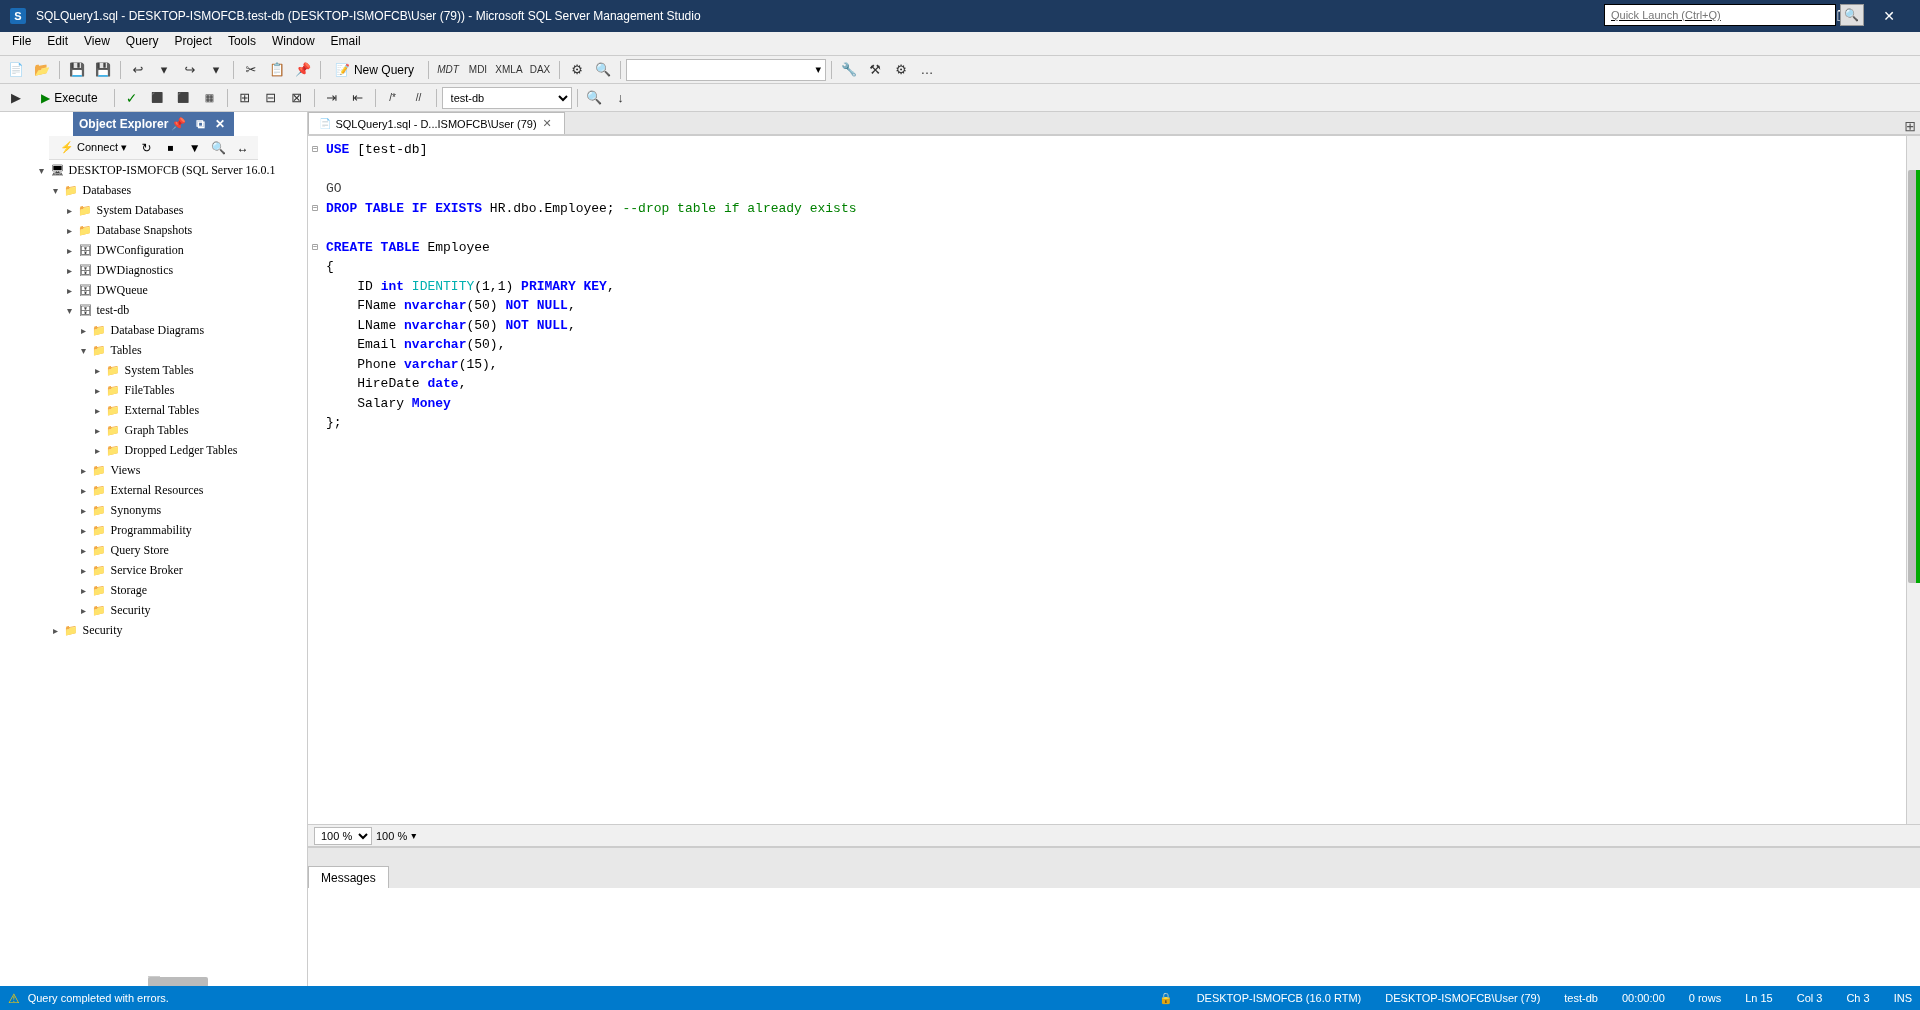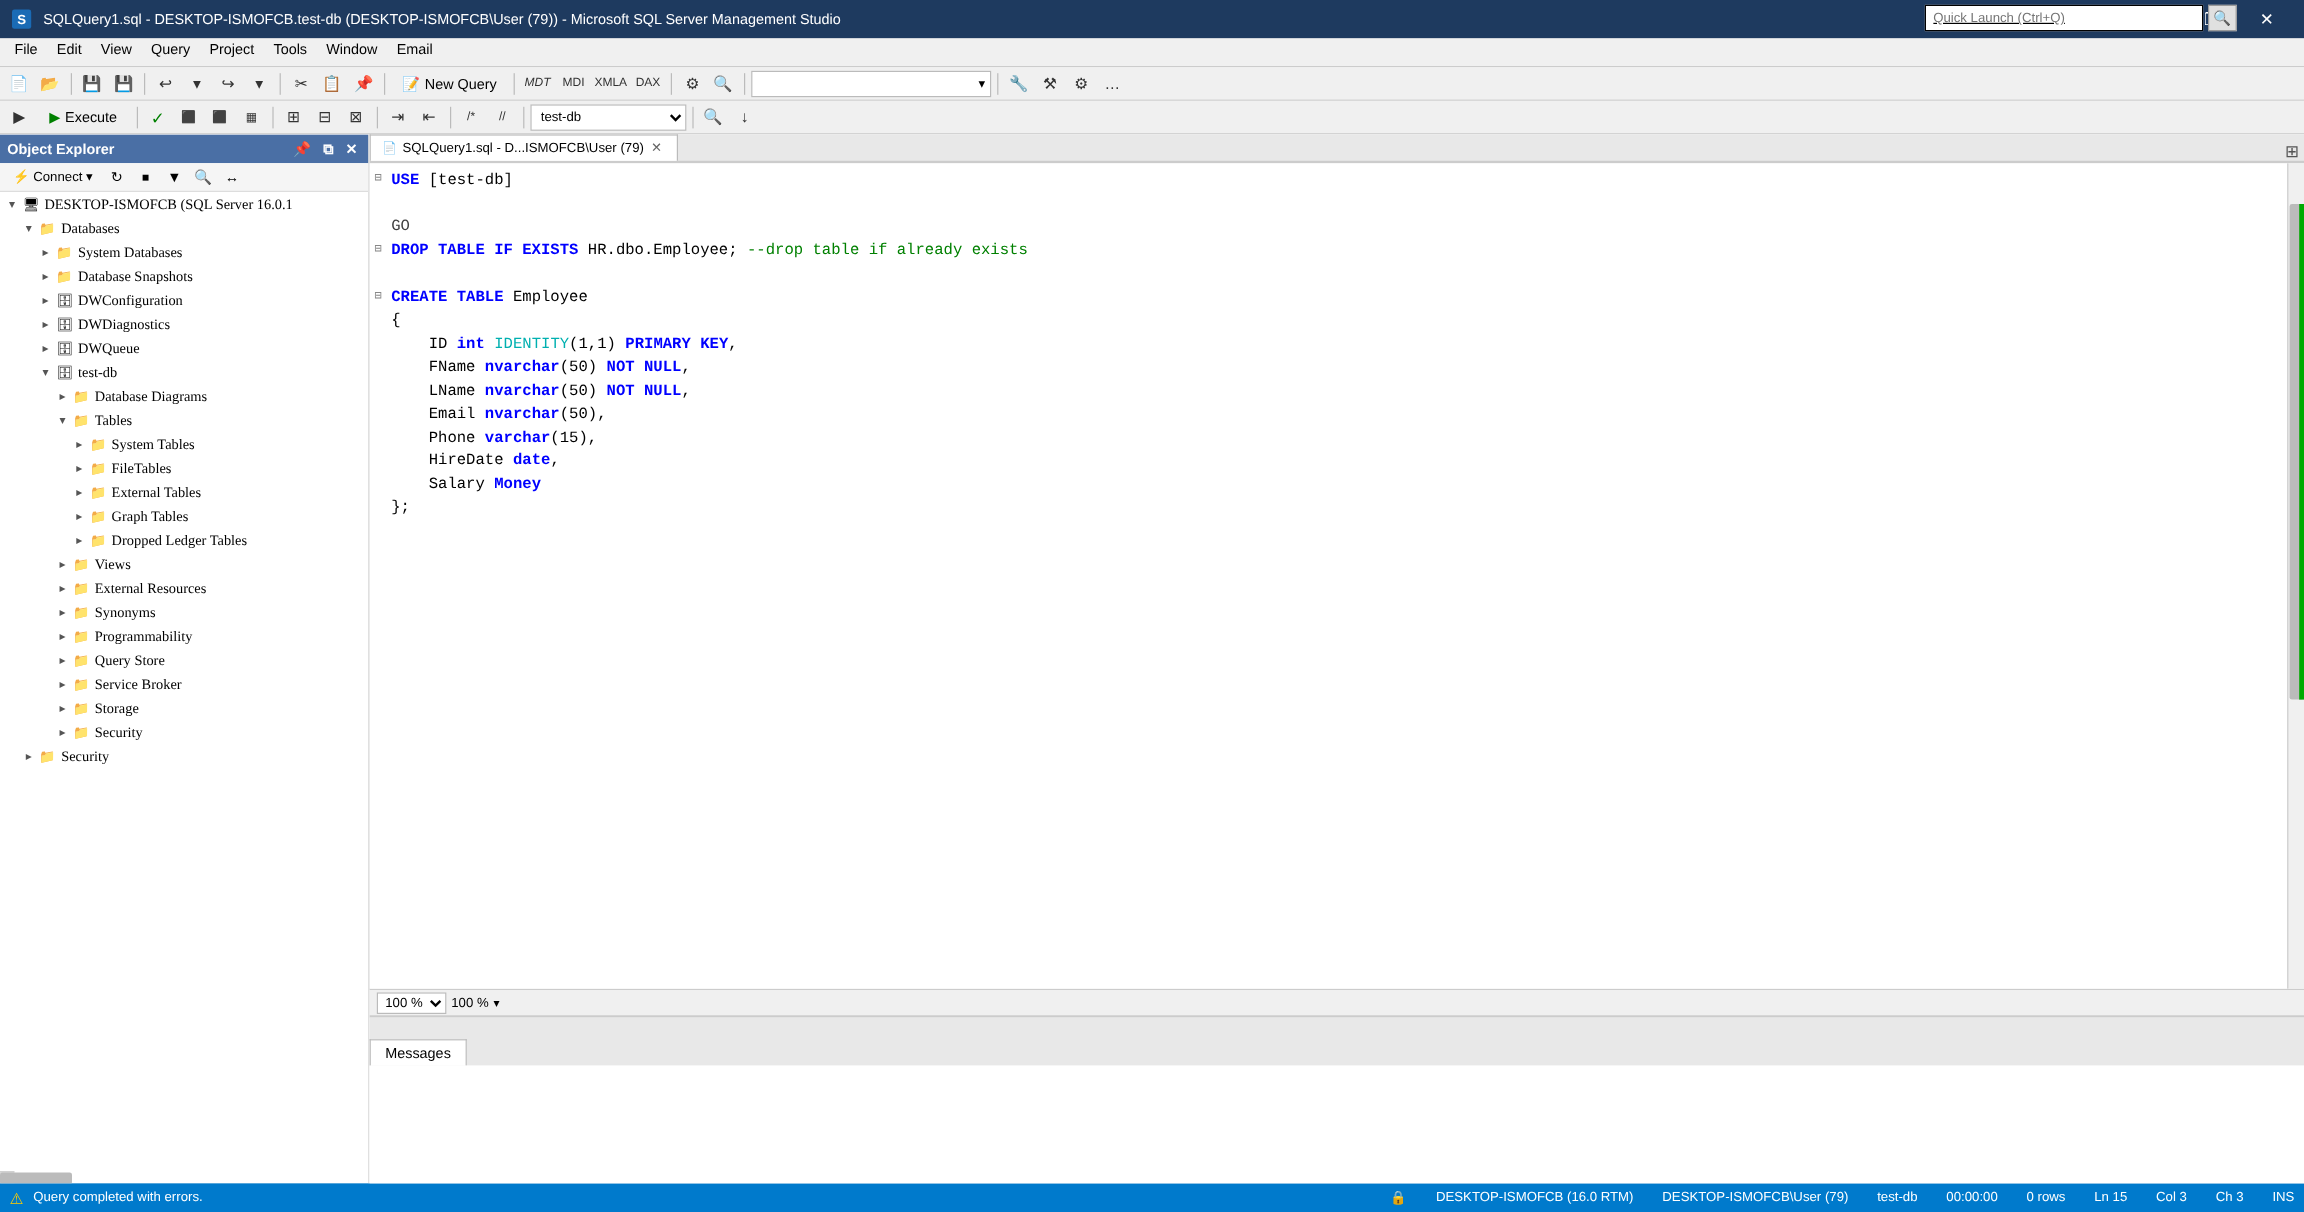--- a/index.html
+++ b/index.html
@@ -133,20 +133,21 @@
 
     
     #object-explorer {
       width: 308px;
       min-width: 308px;
       background: white;
       border-right: 1px solid #ccc;
       display: flex;
       flex-direction: column;
       overflow: hidden;
+      align-items: center;
     }
     #oe-header {
       background: #4a6fa5;
       color: white;
       height: 24px;
       display: flex;
       align-items: center;
       padding: 0 6px;
       font-size: 12px;
       font-weight: 600;

